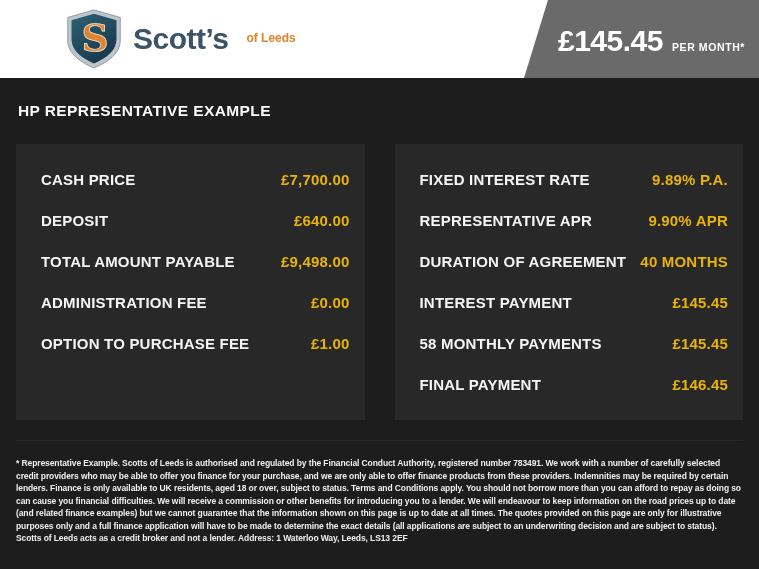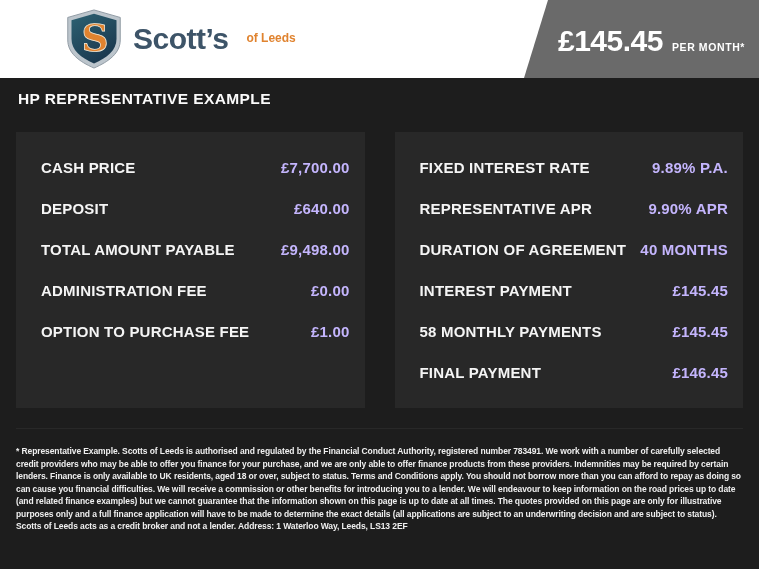--- a/index.html
+++ b/index.html
@@ -16,27 +16,27 @@
   .logo-tagline{font-size:12px;font-weight:700;color:#e0832f;line-height:13px;margin-top:-1px;margin-left:18px;}
   .price-banner{
     position:absolute;right:0;top:0;width:235px;height:78px;background:#6a6a6a;
     clip-path:polygon(24px 0,235px 0,235px 78px,0 78px);
     display:flex;align-items:baseline;padding-left:34px;box-sizing:border-box;
   }
   .price-amount{font-size:30px;font-weight:700;color:#ffffff;line-height:78px;letter-spacing:-0.5px;}
   .price-suffix{font-size:10.5px;font-weight:700;color:#ffffff;margin-left:9px;letter-spacing:0.6px;margin-top:41px;}
   
   .page-title{
-    padding:12px 0 0 18px;font-size:15.5px;font-weight:700;color:#fafafa;letter-spacing:0.4px;
+    padding:24px 0 0 18px;font-size:15.5px;font-weight:700;color:#fafafa;letter-spacing:0.4px;
   }
   .panels{display:flex;gap:30px;margin:24px 16px 0 16px;}
   .panel{flex:1;background:#282828;padding:15px 15px 15px 25px;box-sizing:border-box;}
   .row{display:flex;justify-content:space-between;align-items:flex-start;padding:12px 0;}
   .row-label{font-size:15px;font-weight:700;color:#f5f5f5;letter-spacing:0.2px;line-height:17px;white-space:nowrap;}
-  .row-value{font-size:15px;font-weight:700;color:#c4b5fd;letter-spacing:0.2px;line-height:17px;white-space:nowrap;text-align:right;}
+  .row-value{font-size:15px;font-weight:700;color:#eab308;letter-spacing:0.2px;line-height:17px;white-space:nowrap;text-align:right;}
   .disclaimer{
     margin:20px 16px 0 16px;padding-top:16px;border-top:1px solid rgba(255,255,255,0.05);
     font-size:8.5px;line-height:12.5px;font-weight:700;color:#efefef;letter-spacing:-0.1px;
   }
 </style>
 </head>
 <body>
 
 <div class="page">
 

